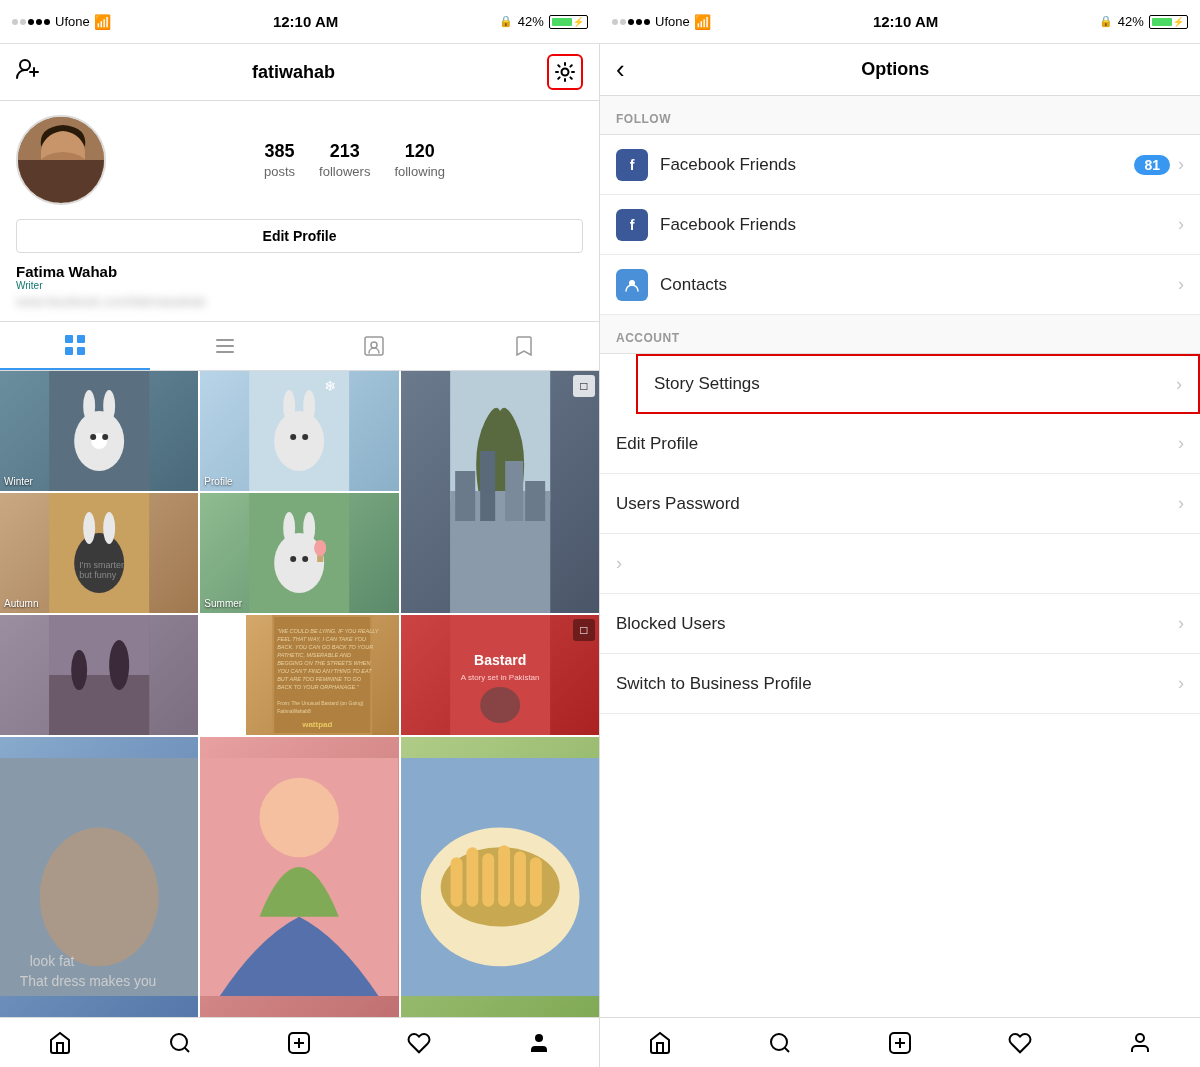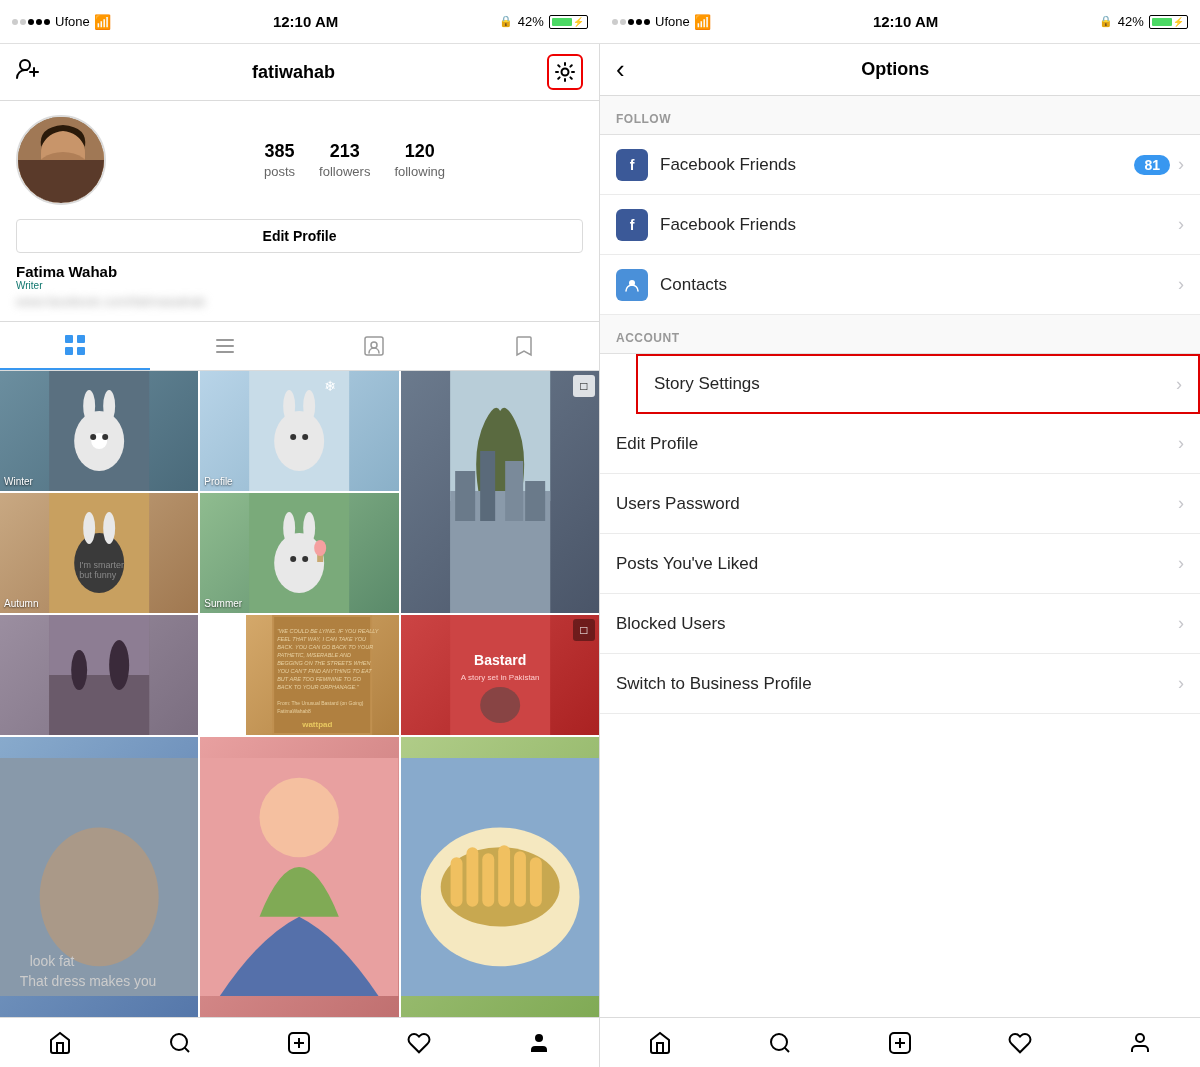--- a/index.html
+++ b/index.html
@@ -642,21 +642,20 @@
 
       <div class="option-item">
         <span class="option-label">Edit Profile</span>
         <span class="chevron">›</span>
       </div>
       <div class="option-item">
         <span class="option-label">Users Password</span>
         <span class="chevron">›</span>
       </div>
       <div class="option-item">
-        <span class="option-label">Posts You've Liked</span>
         <span class="chevron">›</span>
       </div>
       <div class="option-item">
         <span class="option-label">Blocked Users</span>
         <span class="chevron">›</span>
       </div>
       <div class="option-item">
         <span class="option-label">Switch to Business Profile</span>
         <span class="chevron">›</span>
       </div>

